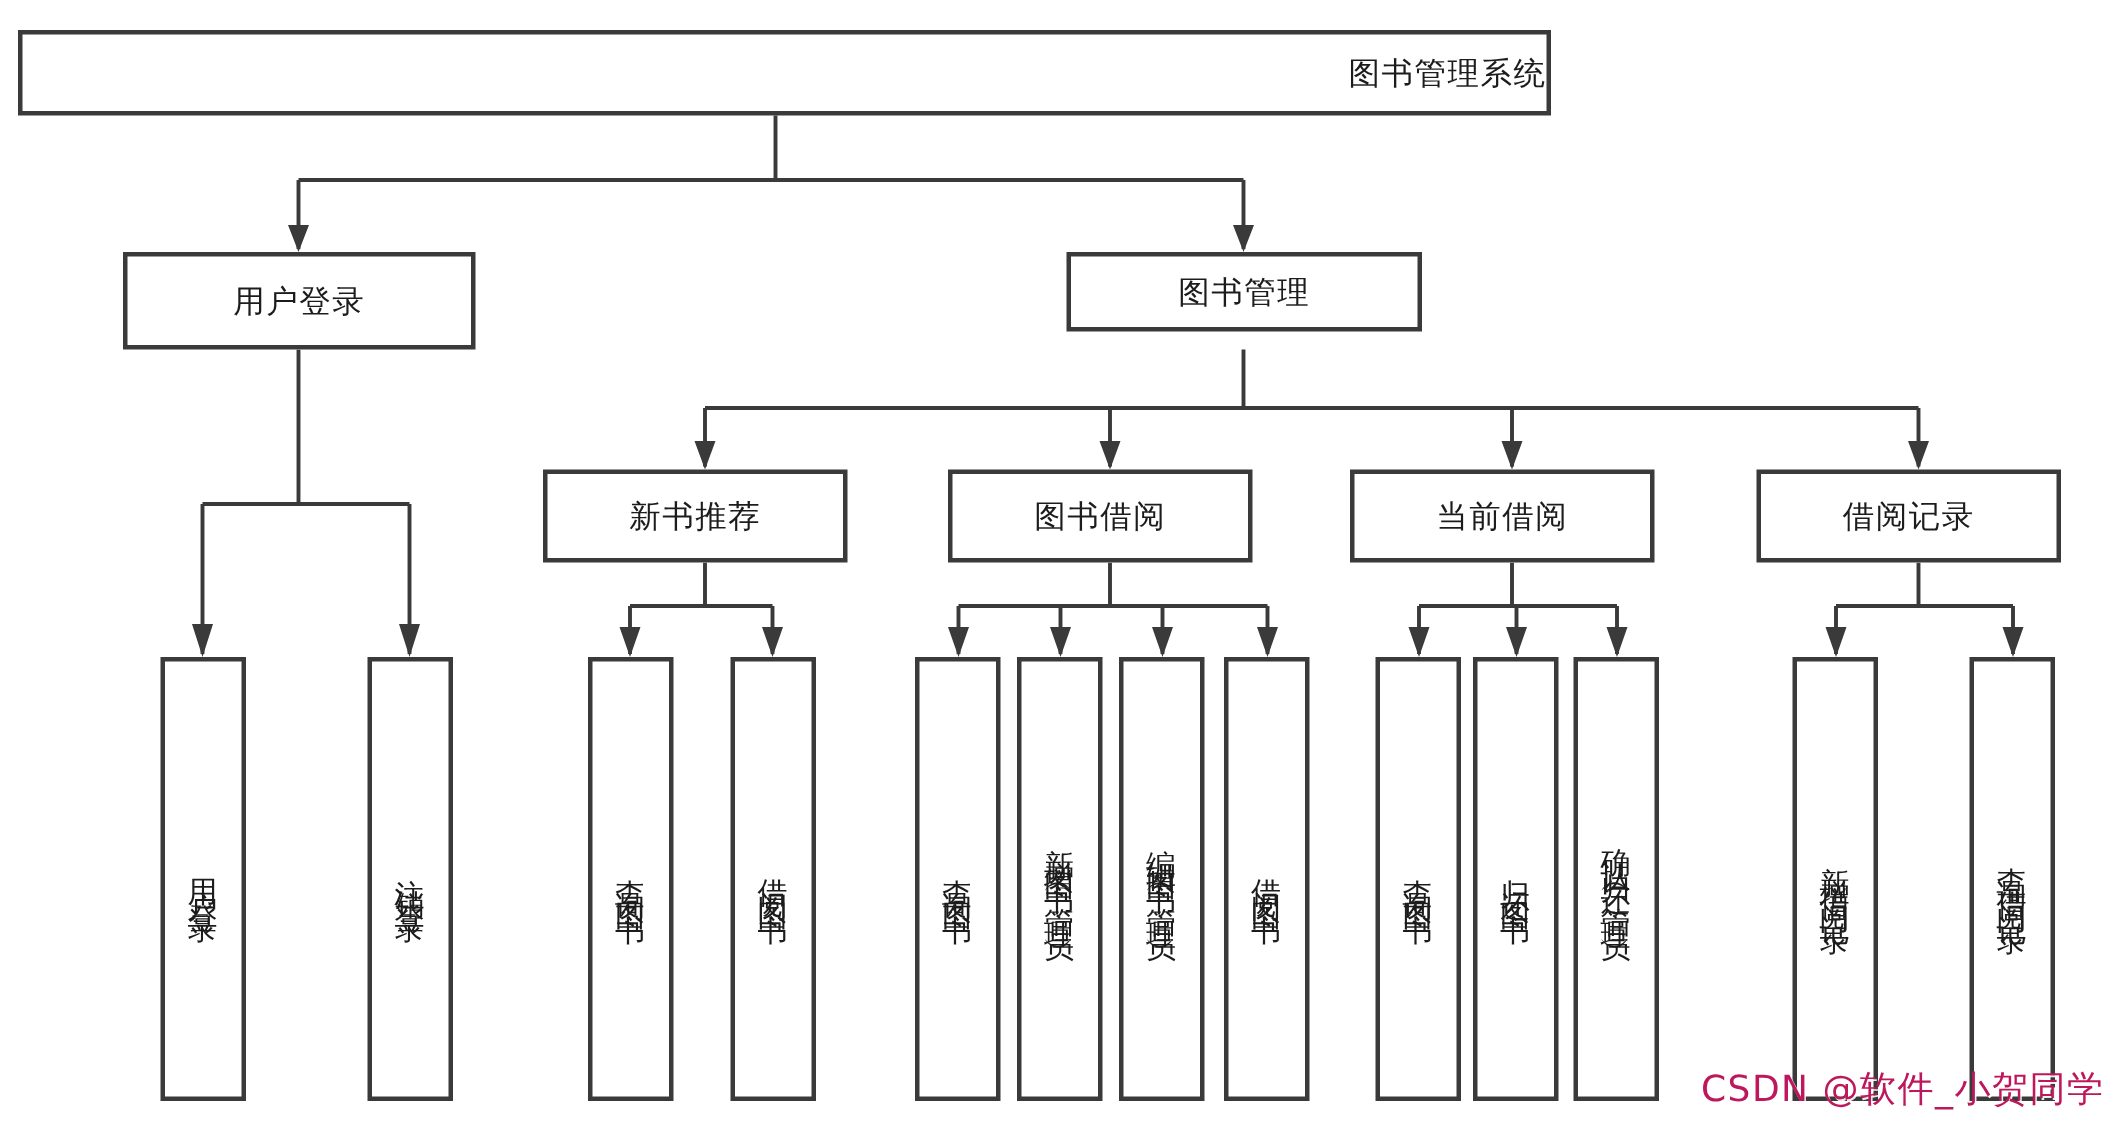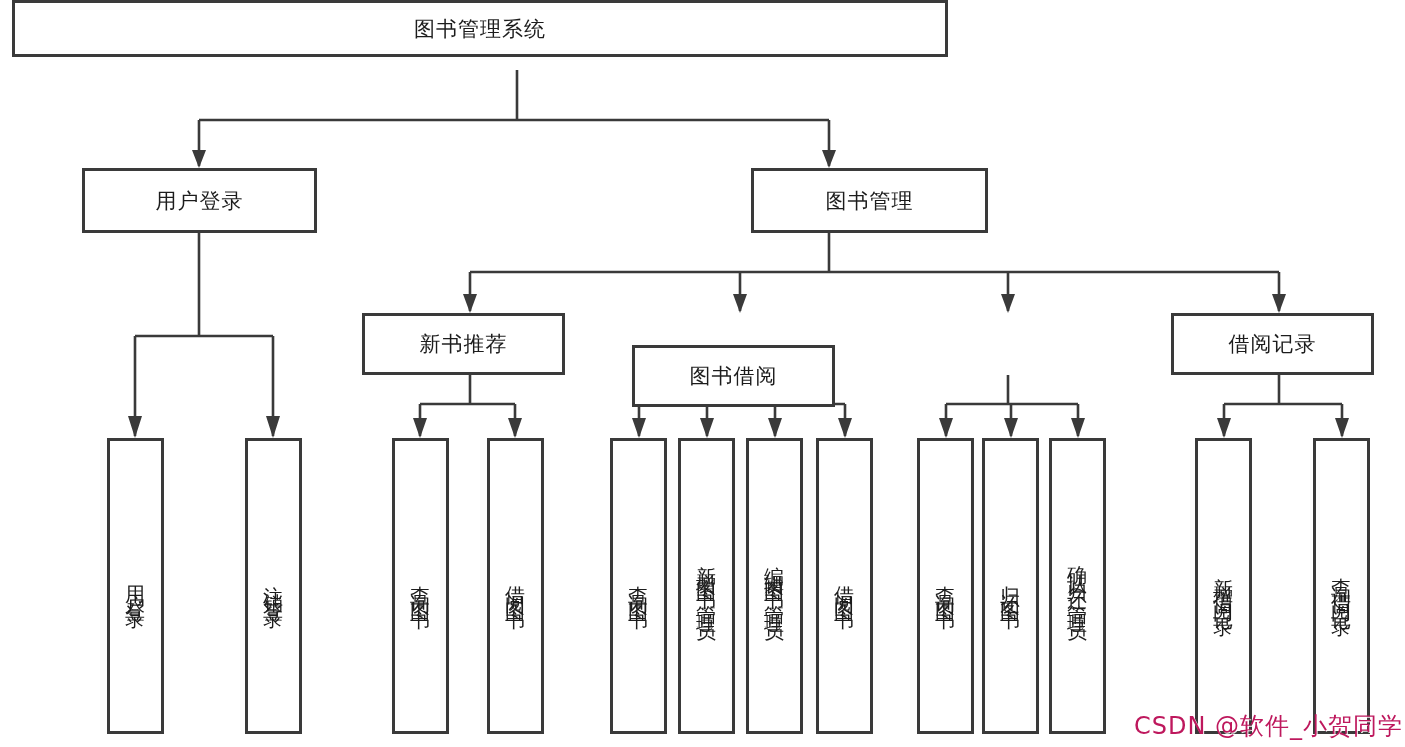--- a/index.html
+++ b/index.html
@@ -18,25 +18,25 @@
     display:flex;align-items:center;justify-content:center;
     writing-mode:vertical-rl;text-orientation:mixed;
     font-size:20px;letter-spacing:8px;line-height:1;z-index:2;padding:6px 0;
   }
   #watermark{
     position:absolute;right:2px;top:710px;z-index:5;
     font-size:24px;color:#be185d;letter-spacing:1px;white-space:nowrap;
     text-shadow:1px 1px 0 rgba(255,255,255,0.9);
   }
   
-  .n-root{left:12px;top:0;width:936px;height:57px;}
+  .n-root{left:12px;top:20px;width:1022px;height:57px;justify-content:flex-end;}
   .n-user-login{left:82px;top:168px;width:235px;height:65px;}
-  .n-book-mgmt{left:751px;top:168px;width:237px;height:65px;}
+  .n-book-mgmt{left:711px;top:168px;width:237px;height:53px;}
   .n-l2{top:313px;width:203px;height:62px;}
-  .n-new-book{left:362px;} .n-book-borrow{left:632px;margin-top:32px;}
+  .n-new-book{left:362px;} .n-book-borrow{left:632px;}
   .n-cur-borrow{left:900px;} .n-borrow-rec{left:1171px;}
   .n-leaf{top:438px;width:57px;height:296px;}
   .x-107{left:107px;} .x-245{left:245px;}
   .x-392{left:392px;} .x-487{left:487px;}
   .x-610{left:610px;} .x-678{left:678px;} .x-746{left:746px;} .x-816{left:816px;}
   .x-917{left:917px;} .x-982{left:982px;} .x-1049{left:1049px;}
   .x-1195{left:1195px;} .x-1313{left:1313px;}
 </style>
 </head>
 <body>
@@ -72,20 +72,23 @@
   </div>
   <div class="hbox n-book-mgmt">
     <span>图书管理</span>
   </div>
 
   <div class="hbox n-l2 n-new-book">
     <span>新书推荐</span>
   </div>
   <div class="hbox n-l2 n-book-borrow">
     <span>图书借阅</span>
+  </div>
+  <div class="hbox n-l2 n-cur-borrow">
+    <span>当前借阅</span>
   </div>
   <div class="hbox n-l2 n-borrow-rec">
     <span>借阅记录</span>
   </div>
 
   <div class="vbox n-leaf x-107">
     <span>用户登录</span>
   </div>
   <div class="vbox n-leaf x-245">
     <span>注销登录</span>

